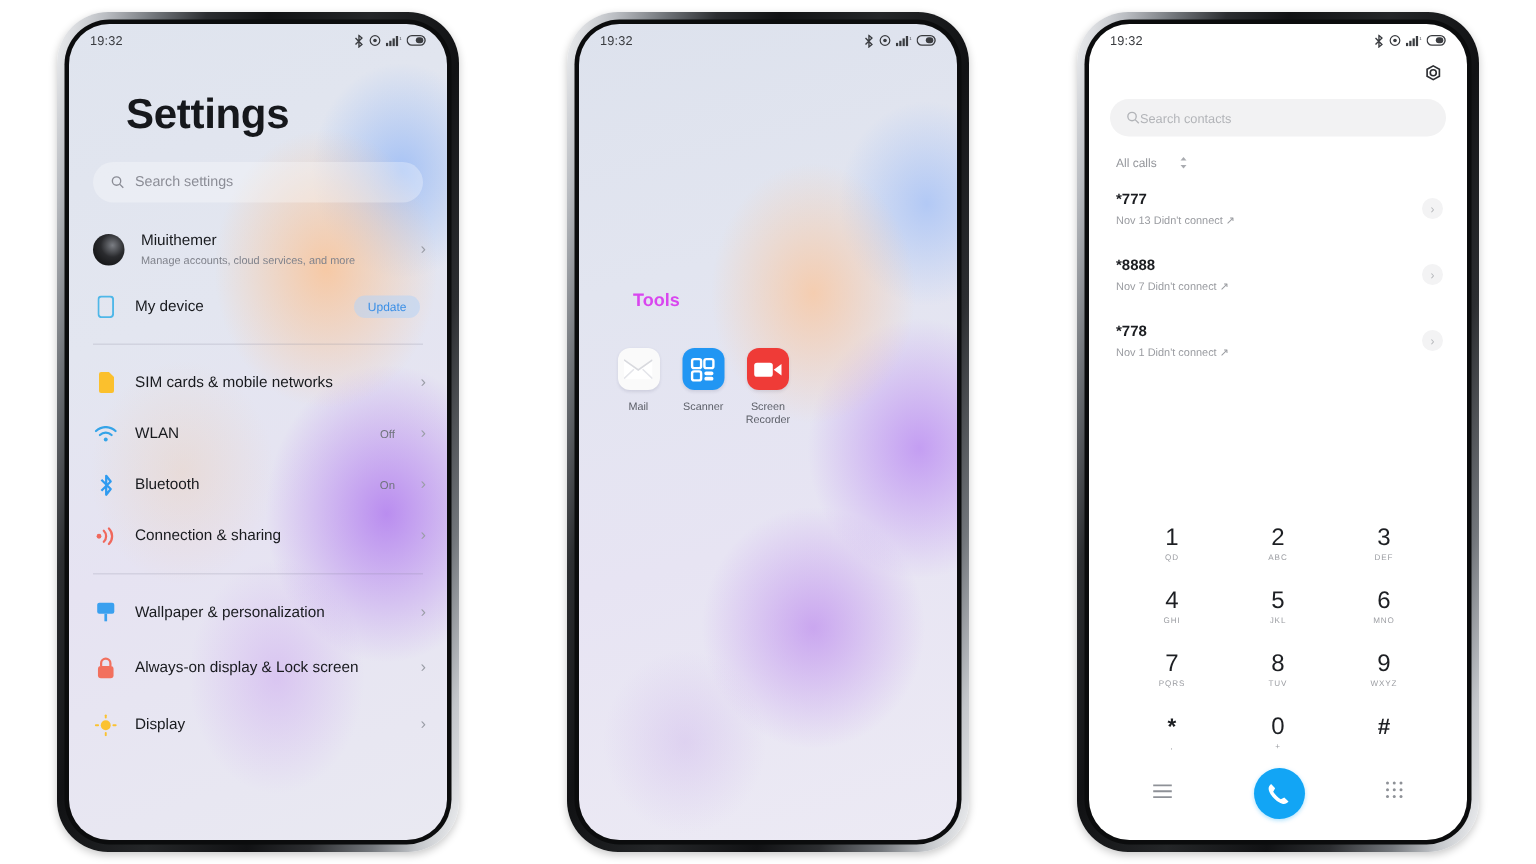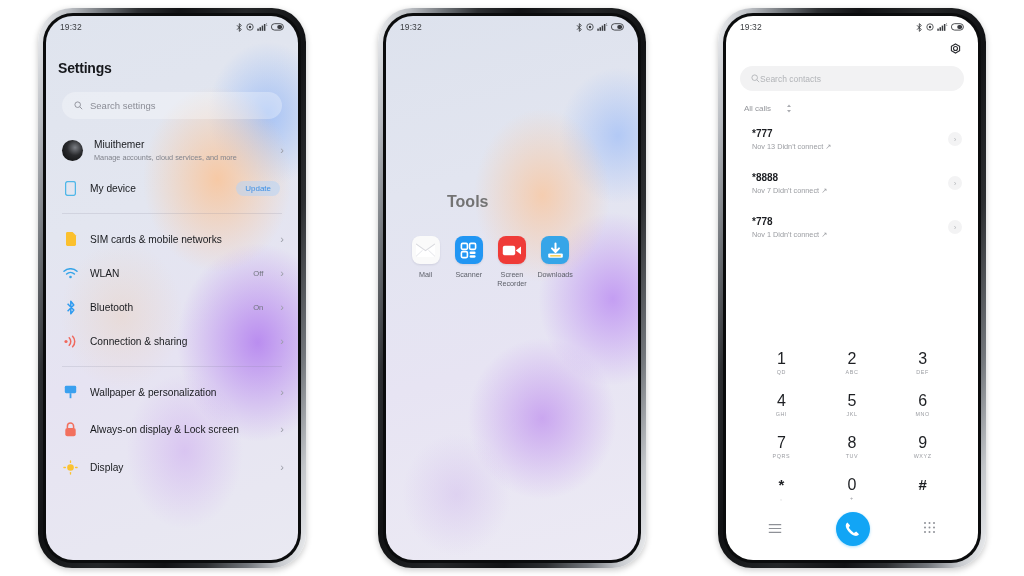--- a/index.html
+++ b/index.html
@@ -65,22 +65,22 @@
     background:
       radial-gradient(ellipse 120px 150px at 68% 30%, rgba(250,196,152,0.85) 0%, rgba(250,196,152,0) 62%),
       radial-gradient(ellipse 100px 120px at 88% 18%, rgba(152,186,246,0.8) 0%, rgba(152,186,246,0) 60%),
       radial-gradient(ellipse 130px 160px at 84% 60%, rgba(178,126,239,0.85) 0%, rgba(178,126,239,0) 62%),
       radial-gradient(ellipse 90px 120px at 55% 80%, rgba(205,170,240,0.55) 0%, rgba(205,170,240,0) 65%),
       radial-gradient(ellipse 90px 110px at 30% 55%, rgba(236,206,180,0.40) 0%, rgba(236,206,180,0) 68%),
       linear-gradient(160deg, #dfe4ee 0%, #e3e6f0 35%, #e6e3f2 60%, #e9e9f2 100%);
   }
   .p1-content { position: relative; height: 100%; }
   .p1-title {
-    font-size: 14px; font-weight: 700; color: #16181c;
-    padding: 22px 0 0 12px; letter-spacing: -.2px;
+    font-size: 28px; font-weight: 700; color: #16181c;
+    padding: 22px 0 0 38px; letter-spacing: -.2px;
   }
   .p1-search {
     margin: 16px 16px 0 16px;
     height: 27px;
     border-radius: 14px;
     background: rgba(255,255,255,0.30);
     display: flex; align-items: center;
     padding: 0 12px;
     gap: 7px;
   }
@@ -117,22 +117,22 @@
     background:
       radial-gradient(ellipse 110px 140px at 62% 33%, rgba(249,199,160,0.80) 0%, rgba(249,199,160,0) 62%),
       radial-gradient(ellipse 95px 110px at 92% 22%, rgba(160,190,247,0.72) 0%, rgba(160,190,247,0) 62%),
       radial-gradient(ellipse 120px 140px at 90% 52%, rgba(186,138,242,0.78) 0%, rgba(186,138,242,0) 62%),
       radial-gradient(ellipse 120px 130px at 62% 74%, rgba(190,142,238,0.72) 0%, rgba(190,142,238,0) 62%),
       radial-gradient(ellipse 80px 90px at 28% 88%, rgba(200,170,235,0.35) 0%, rgba(200,170,235,0) 68%),
       linear-gradient(165deg, #dde2ed 0%, #e2e5f0 30%, #e7e4f3 62%, #eceaf4 100%);
   }
   .p2-title {
     position: relative;
-    font-size: 16px; font-weight: 600; color: #737373;
-    padding: 155px 0 0 61px;
+    font-size: 12px; font-weight: 600; color: #d946ef;
+    padding: 155px 0 0 36px;
   }
   .appgrid {
     position: relative;
     margin-top: 25px;
     padding: 0 18px;
     display: grid;
     grid-template-columns: repeat(5, 1fr);
     row-gap: 20px;
   }
   .appcell { display: flex; flex-direction: column; align-items: center; }
@@ -162,21 +162,21 @@
     padding: 0 11px; 
   }
   .p3-search .ph { font-size: 8.5px; color: #b2b4b8; }
   .p3-filter {
     display: flex; gap: 15px;
     padding: 13px 0 0 18px; font-size: 8px; color: #94969b;
   }
   .calllist { padding-top: 4px; }
   .callrow {
     display: flex; align-items: center;
-    padding: 7px 16px 7px 26px;
+    padding: 7px 16px 7px 18px;
     min-height: 30px;
   }
   .callinfo { flex: 1 1 auto; }
   .callnum { font-size: 10px; font-weight: 700; color: #1b1d21; line-height: 13px; }
   .callmeta { font-size: 7.3px; color: #9a9ca1; line-height: 11px; margin-top: 1px; }
   .callchev {
     width: 14px; height: 14px; border-radius: 50%;
     background: #f3f3f4; color: #b6b8bc;
     display: flex; align-items: center; justify-content: center;
     font-size: 8px;
@@ -442,30 +442,20 @@
               <svg width="20" height="13" viewBox="0 0 20 13">
                   <rect x="0.8" y="1.8" width="12.4" height="9.4" rx="1.9" fill="#fff"></rect>
                   <path d="M13.8 6.5 L19 2.6 V10.4 Z" fill="#fff"></path>
                 </svg>
             </div>
             <div class="applabel">Screen Recorder</div>
           </div>
 
 
 
-          <div class="appcell">
-            <div class="appicon" style="background:#36a5e8">
-              <svg width="19" height="19" viewBox="0 0 19 19">
-                  <path d="M9.5 2.6 V10.6 M6 7.4 L9.5 11 L13 7.4" stroke="#fff" stroke-width="2" fill="none" stroke-linecap="round" stroke-linejoin="round"></path>
-                  <rect x="2.2" y="12.4" width="14.6" height="4.4" rx="1.2" fill="#fff"></rect>
-                  <rect x="4.2" y="14.2" width="10.6" height="1.3" fill="#f4c430"></rect>
-                </svg>
-            </div>
-            <div class="applabel">Downloads</div>
-          </div>
 
         </div>
       </div>
     </div>
   </div>
 </div>
 
 <div class="phone" id="phone3">
   <div class="phone-inner">
     <div class="screen screen3">

